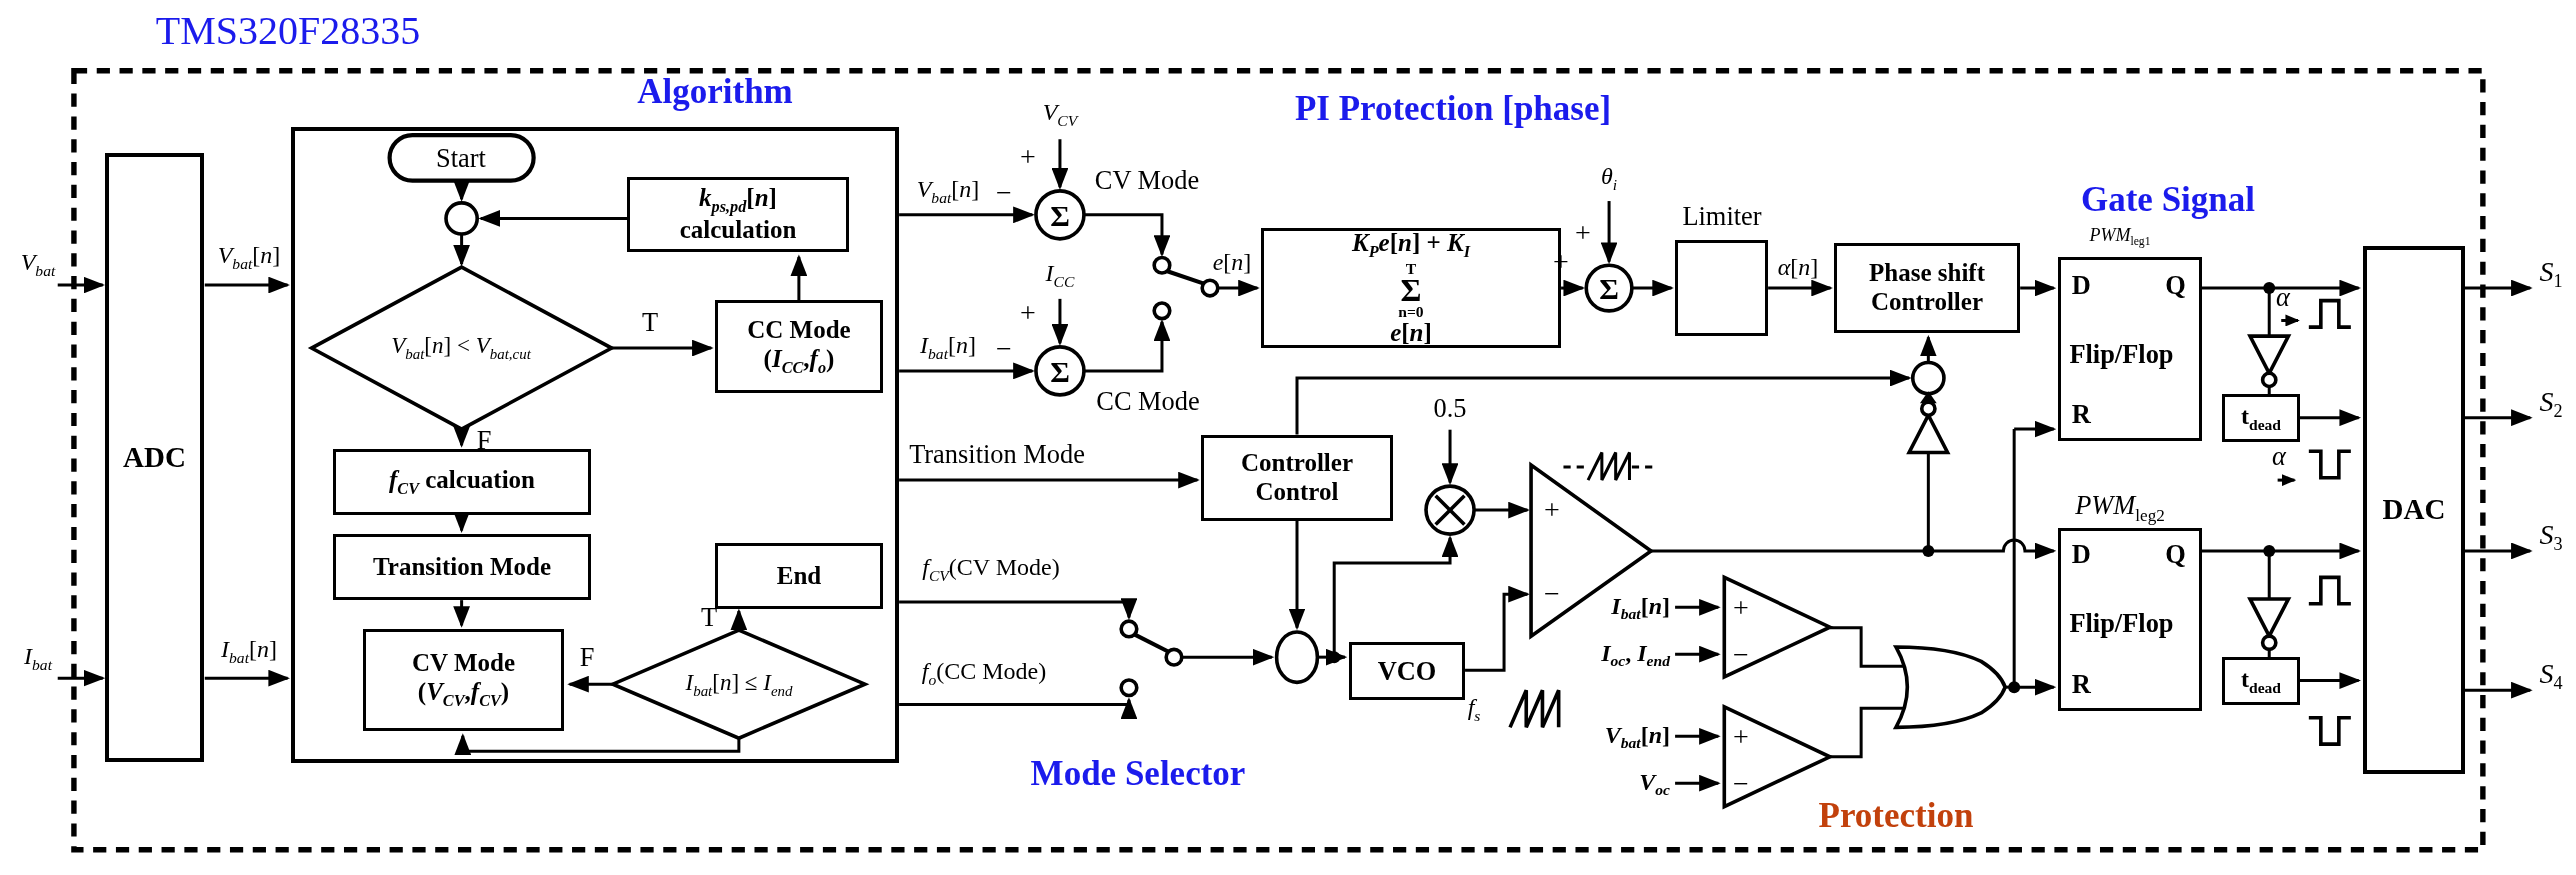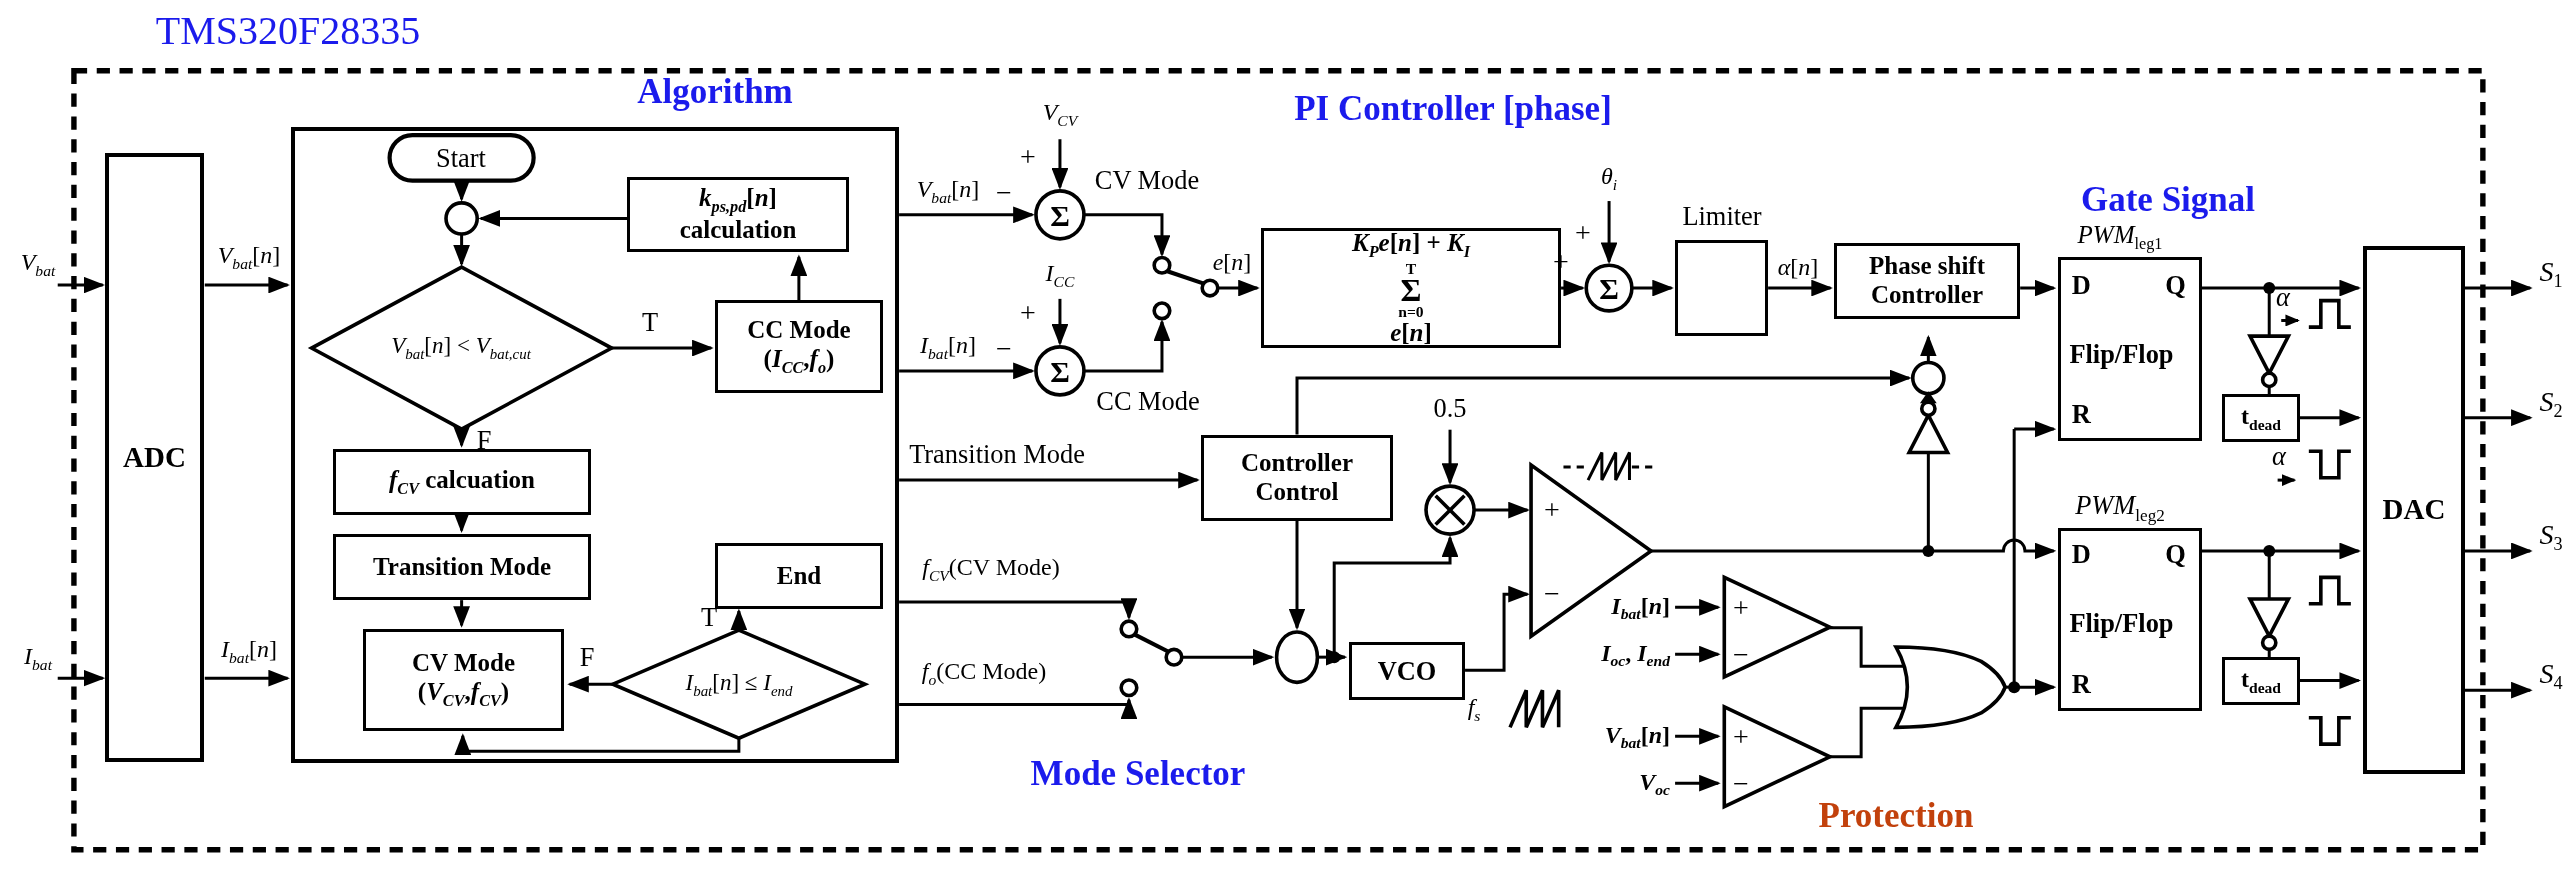--- a/index.html
+++ b/index.html
@@ -224,21 +224,21 @@
         <span class="mini">T</span>
         <span class="big">Σ</span>
         <span class="mini">n=0</span>
       </span>
       <span><i>e</i>[<i>n</i>]</span>
     </div>
   </div>
 
   <div class="box" style="left:1675px;top:240px;width:93px;height:96px"></div>
 
-  <div class="box" style="left:1834px;top:243px;width:186px;height:76px">
+  <div class="box" style="left:1834px;top:243px;width:186px;height:90px">
     <span class="bx">Phase shift</span>
     <span class="bx">Controller</span>
   </div>
 
   <div class="box" style="left:1201px;top:435px;width:192px;height:86px">
     <span class="bx">Controller</span>
     <span class="bx">Control</span>
   </div>
 
   <div class="box" style="left:1349px;top:642px;width:116px;height:58px">
@@ -265,21 +265,21 @@
   <div class="box" style="left:2222px;top:657px;width:78px;height:48px">
     <span class="bx" style="font-size:24px">t<sub>dead</sub></span>
   </div>
 
   <div class="box" style="left:2363px;top:246px;width:102px;height:528px;border-width:4.2px">
     <span class="bx" style="font-size:29px">DAC</span>
   </div>
 
   <div class="lbl" style="left:288px;top:31px;transform:none;font-size:40px;color:#1b1bec;transform:translate(-50%,-50%)">TMS320F28335</div>
   <div class="sec" style="left:715px;top:72px;color:#1b1bec">Algorithm</div>
-  <div class="sec" style="left:1453px;top:89px;color:#1b1bec">PI Controller [phase]</div>
+  <div class="sec" style="left:1453px;top:89px;color:#1b1bec">PI Protection [phase]</div>
   <div class="sec" style="left:2168px;top:180px;color:#1b1bec">Gate Signal</div>
   <div class="sec" style="left:1138px;top:754px;color:#1b1bec">Mode Selector</div>
   <div class="sec" style="left:1896px;top:796px;color:#c2410c">Protection</div>
 
   <div class="lbl" style="left:38px;top:264px"><i>V<sub>bat</sub></i></div>
   <div class="lbl" style="left:38px;top:658px"><i>I<sub>bat</sub></i></div>
   <div class="lbl" style="left:249px;top:257px"><i>V<sub>bat</sub></i>[<i>n</i>]</div>
   <div class="lbl" style="left:249px;top:651px"><i>I<sub>bat</sub></i>[<i>n</i>]</div>
 
   <div class="lbl" style="left:461px;top:158px;font-size:26.4px">Start</div>
@@ -323,21 +323,21 @@
 
   <div class="rlbl" style="left:1670px;top:608px"><i>I<sub>bat</sub></i>[<i>n</i>]</div>
   <div class="rlbl" style="left:1670px;top:655px"><i>I<sub>oc</sub></i>, <i>I<sub>end</sub></i></div>
   <div class="rlbl" style="left:1670px;top:737px"><i>V<sub>bat</sub></i>[<i>n</i>]</div>
   <div class="rlbl" style="left:1670px;top:784px"><i>V<sub>oc</sub></i></div>
   <div class="lbl sign" style="left:1741px;top:608px">+</div>
   <div class="lbl sign" style="left:1741px;top:655px">−</div>
   <div class="lbl sign" style="left:1741px;top:737px">+</div>
   <div class="lbl sign" style="left:1741px;top:784px">−</div>
 
-  <div class="lbl" style="left:2120px;top:237px;font-size:25px"><i>PWM</i><sub>leg1</sub></div>
+  <div class="lbl" style="left:2120px;top:237px;font-size:18px"><i>PWM</i><sub>leg1</sub></div>
   <div class="lbl" style="left:2120px;top:508px;font-size:26.4px"><i>PWM</i><sub>leg2</sub></div>
   <div class="lbl" style="left:2283px;top:297px;font-size:26.4px"><i>α</i></div>
   <div class="lbl" style="left:2279px;top:456px;font-size:26.4px"><i>α</i></div>
 
   <div class="lbl" style="left:2551px;top:274px;font-size:28px"><i>S</i><sub>1</sub></div>
   <div class="lbl" style="left:2551px;top:404px;font-size:28px"><i>S</i><sub>2</sub></div>
   <div class="lbl" style="left:2551px;top:537px;font-size:28px"><i>S</i><sub>3</sub></div>
   <div class="lbl" style="left:2551px;top:676px;font-size:28px"><i>S</i><sub>4</sub></div>
 
 </div>

